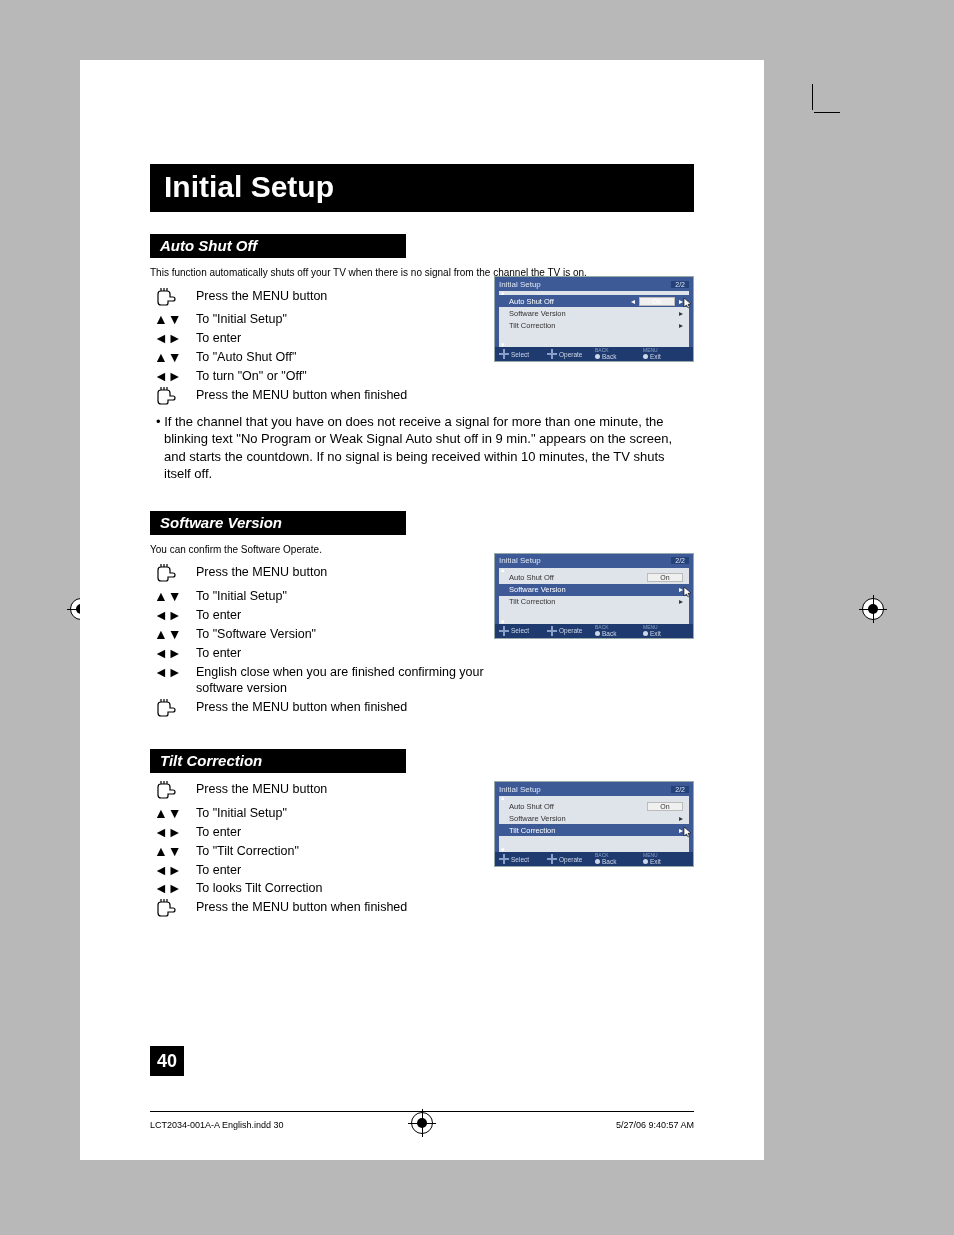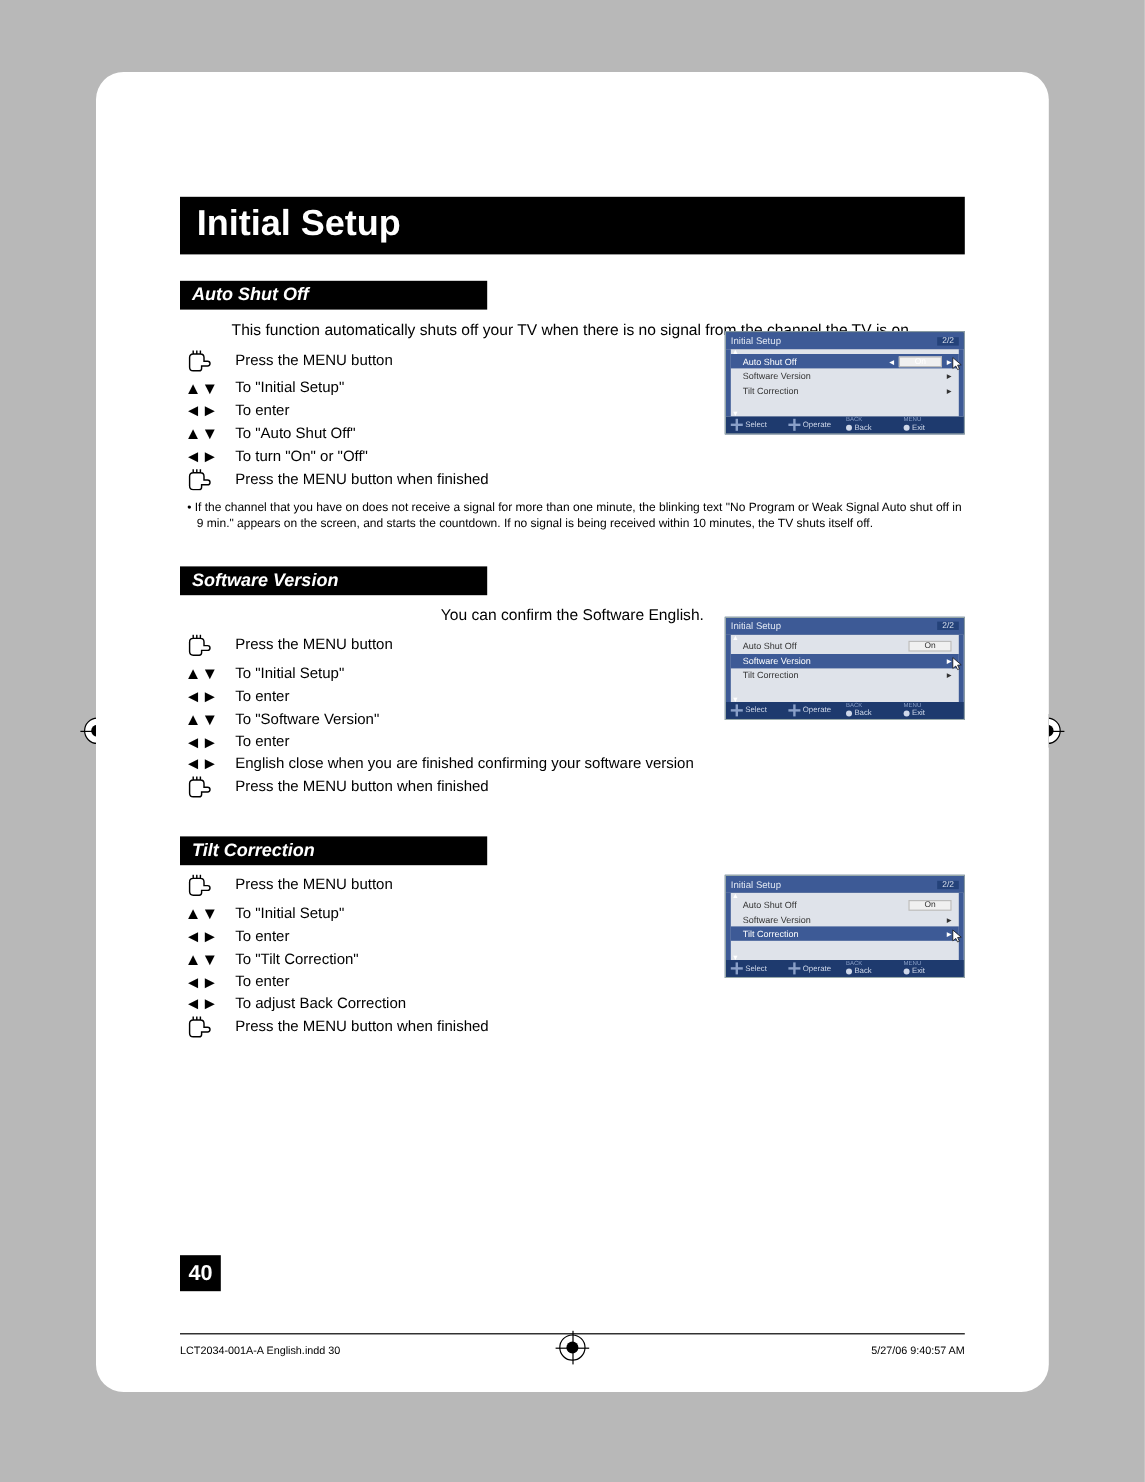--- a/index.html
+++ b/index.html
@@ -8,23 +8,22 @@
     font-family: Arial, Helvetica, sans-serif;
     width: 954px;
     height: 1235px;
     position: relative;
   }
   .page {
     background: #fff;
     position: absolute;
     left: 80px;
     top: 60px;
-    width: 794px;
+    width: 684px;
     height: 1100px;
-    border-radius: 23px;
   }
 
   
   .crop-tl-h, .crop-tl-v, .crop-tr-h, .crop-tr-v,
   .crop-bl-h, .crop-bl-v, .crop-br-h, .crop-br-v { position:absolute; background:#000; }
   .crop-tl-h { left:114px; top:112px; width:26px; height:1px; }
   .crop-tl-v { left:142px; top:84px;  width:1px;  height:26px; }
   .crop-tr-h { left:814px; top:112px; width:26px; height:1px;}
   .crop-tr-v { left:812px; top:84px;  width:1px;  height:26px;}
 
@@ -54,44 +53,43 @@
 
   
   .sect-head {
     background:#000; color:#fff;
     font-size:15px; font-weight:bold; font-style:italic;
     padding:3px 10px 4px 10px;
     width:256px; margin-bottom:8px;
   }
 
   .body-text {
-    font-size:13px; line-height:1.35;
+    font-size:10px; line-height:1.35;
     margin-bottom:8px;
-    text-align:center;
   }
 
   .sect-block { margin-bottom:28px; position:relative; }
 
   .steps { margin-top:4px; }
   .step-row { display:flex; align-items:flex-start; margin-bottom:2px; }
   .step-icon {
     width:46px; flex:0 0 46px; text-align:left;
     font-size:14px; line-height:1.2;
     padding-left:4px;
   }
   .step-text { font-size:12.5px; line-height:1.35; flex:1; padding-right:200px; }
 
   .hand-icon {
     display:inline-block; width:24px; height:18px;
     position:relative;
   }
   .hand-icon svg { width:24px; height:18px; }
 
   .bullet-note {
-    font-size:10px; line-height:1.35;
+    font-size:13px; line-height:1.35;
     padding-left:14px; text-indent:-8px;
     margin-top:4px;
   }
 
   
   .osd {
     position:absolute; right:0; top:0;
     width:200px;
     background:#1e3a6e;
     font-size:8px; color:#dfe6f2;
@@ -271,21 +269,21 @@
                 <span class="top-lbl">MENU</span>
                 <span class="bot-lbl"><span class="circ"></span>Exit</span>
               </span>
             </div>
           </div>
         </div>
     </div>
 
     <div class="sect-block">
       <div class="sect-head">Software Version</div>
-      <div class="body-text">You can confirm the Software English.</div>
+      <div class="body-text">You can confirm the Software Operate.</div>
       <div class="steps">
           <div class="step-row">
             <div class="step-icon"><span class="hand-icon"><svg viewBox="0 0 24 18">
                   <path d="M4 6 Q4 3 7 3 L13 3 Q16 3 16 6 L16 9 L19 9 Q21 9 21 11 Q21 13 19 13 L14 13 L14 15 Q14 17 12 17 L7 17 Q4 17 4 14 Z M7 3 L7 0 M10 3 L10 0 M13 3 L13 0" fill="none" stroke="#000" stroke-width="1.2" stroke-linecap="round"></path>
                 </svg></span></div>
             <div class="step-text">Press the M<span style="font-variant:small-caps">ENU</span> button</div>
           </div>
           <div class="step-row">
             <div class="step-icon"><span>▲▼</span></div>
             <div class="step-text">To "Initial Setup"</div>
@@ -377,21 +375,21 @@
           <div class="step-row">
             <div class="step-icon"><span>▲▼</span></div>
             <div class="step-text">To "Tilt Correction"</div>
           </div>
           <div class="step-row">
             <div class="step-icon"><span>◄►</span></div>
             <div class="step-text">To enter</div>
           </div>
           <div class="step-row">
             <div class="step-icon"><span>◄►</span></div>
-            <div class="step-text">To adjust Back Correction</div>
+            <div class="step-text">To looks Tilt Correction</div>
           </div>
           <div class="step-row">
             <div class="step-icon"><span class="hand-icon"><svg viewBox="0 0 24 18">
                   <path d="M4 6 Q4 3 7 3 L13 3 Q16 3 16 6 L16 9 L19 9 Q21 9 21 11 Q21 13 19 13 L14 13 L14 15 Q14 17 12 17 L7 17 Q4 17 4 14 Z M7 3 L7 0 M10 3 L10 0 M13 3 L13 0" fill="none" stroke="#000" stroke-width="1.2" stroke-linecap="round"></path>
                 </svg></span></div>
             <div class="step-text">Press the M<span style="font-variant:small-caps">ENU</span> button when finished</div>
           </div>
         </div>
       <div class="osd" style="top:32px;">
           <div class="osd-head">

